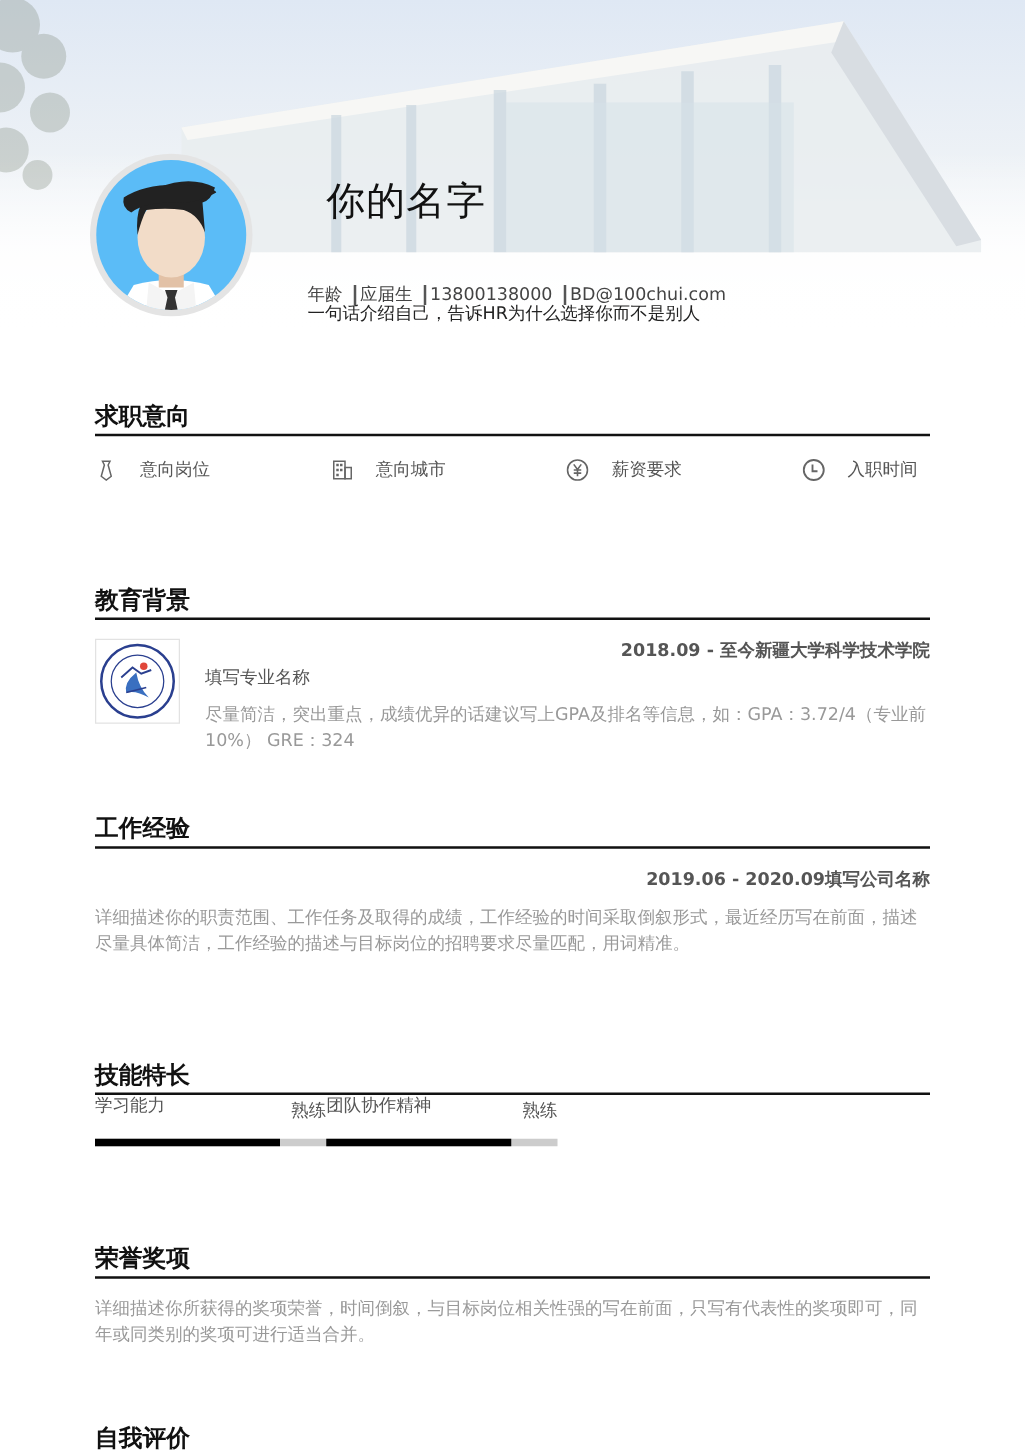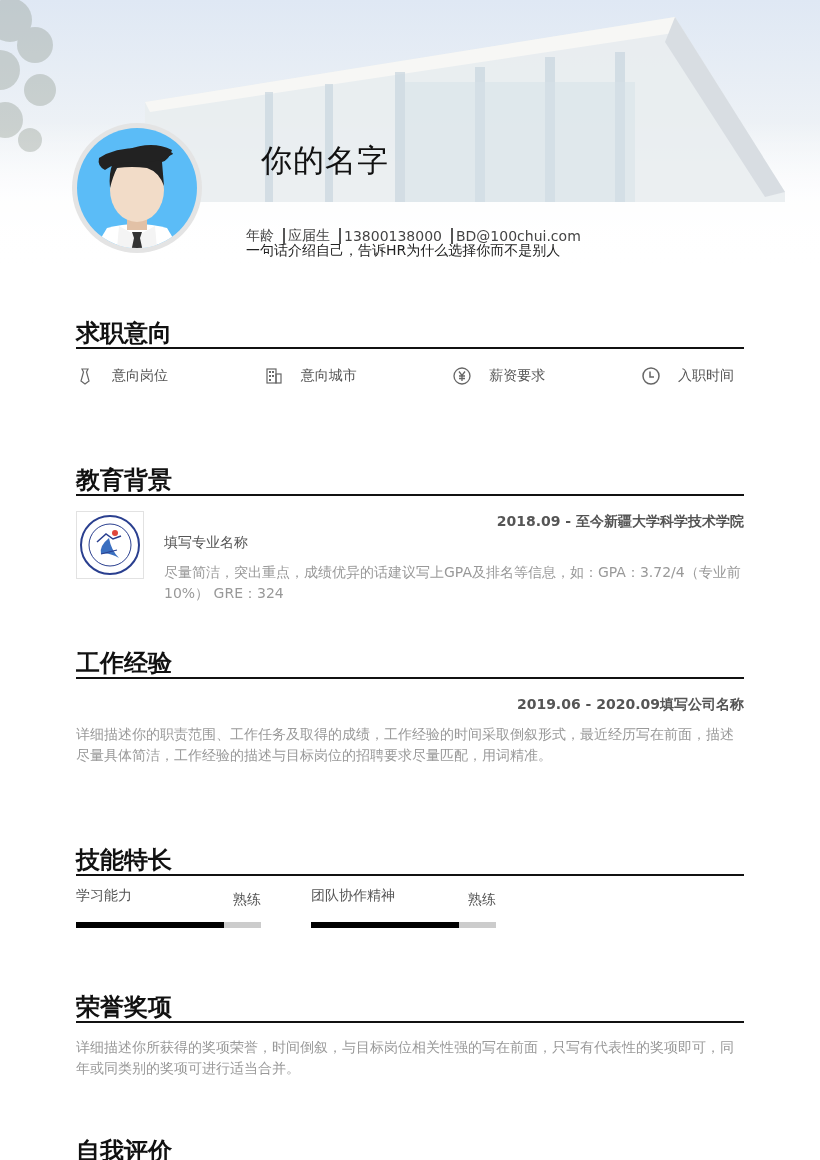--- a/index.html
+++ b/index.html
@@ -27,35 +27,35 @@
   .avatar-inner {
     width: 120px; height: 120px; border-radius: 50%; background: #5bbcf7; overflow: hidden; position: relative;
   }
 
   .name { position: absolute; left: 246px; top: 140px; font-size: 31px; color: #111; font-weight: normal; letter-spacing: 1px; margin-left: 15px; }
   .intro { position: absolute; left: 246px; top: 194px; font-size: 14px; color: #222; margin-top: 48px; }
   .contact { position: absolute; left: 246px; top: 227px; font-size: 14px; color: #444; display: flex; align-items: center; }
   .contact .sep { display: inline-block; width: 2px; height: 16px; background: #555; margin: 0 3px 0 9px; }
 
   .section { position: absolute; left: 76px; width: 668px; }
-  .sec-title { font-size: 24px; font-weight: bold; color: #111; height: 26px; line-height: 26px; }
+  .sec-title { font-size: 19px; font-weight: bold; color: #111; height: 26px; line-height: 26px; }
   .sec-line { height: 2px; background: #111; margin-top: 1px; }
 
   .intent-row { display: flex; justify-content: space-between; margin-top: 18px; font-size: 14px; color: #555; }
   .intent-item { display: flex; align-items: center; gap: 18px; }
   .intent-item svg { width: 18px; height: 18px; }
 
   .edu-wrap { display: flex; margin-top: 15px; }
   .edu-logo { width: 68px; height: 68px; border: 1px solid #e2e2e2; flex: 0 0 68px; display: flex; align-items: center; justify-content: center; }
   .edu-body { margin-left: 20px; flex: 1; }
   .row-top { display: flex; justify-content: flex-end; font-size: 14px; font-weight: bold; color: #555; height: 20px; line-height: 20px; }
   .row-sub { font-size: 14px; color: #555; margin-top: 1px; height: 20px; line-height: 20px; }
   .desc { font-size: 14px; color: #999; line-height: 21px; margin-top: 10px; }
 
-  .skills { display: flex; margin-top: 11px; gap: 50px; }
+  .skills { display: flex; margin-top: 0; }
   .skill { width: 185px; }
   .skill-head { display: flex; justify-content: space-between; font-size: 14px; color: #555; height: 22px; }
   .skill-head .lvl { margin-top: 4px; }
   .bar { margin-top: 13px; height: 6px; background: #cccccc; position: relative; }
   .bar .fill { position: absolute; left: 0; top: 0; bottom: 0; background: #000; }
 </style>
 </head>
 <body>
 
 <div class="header-bg">

